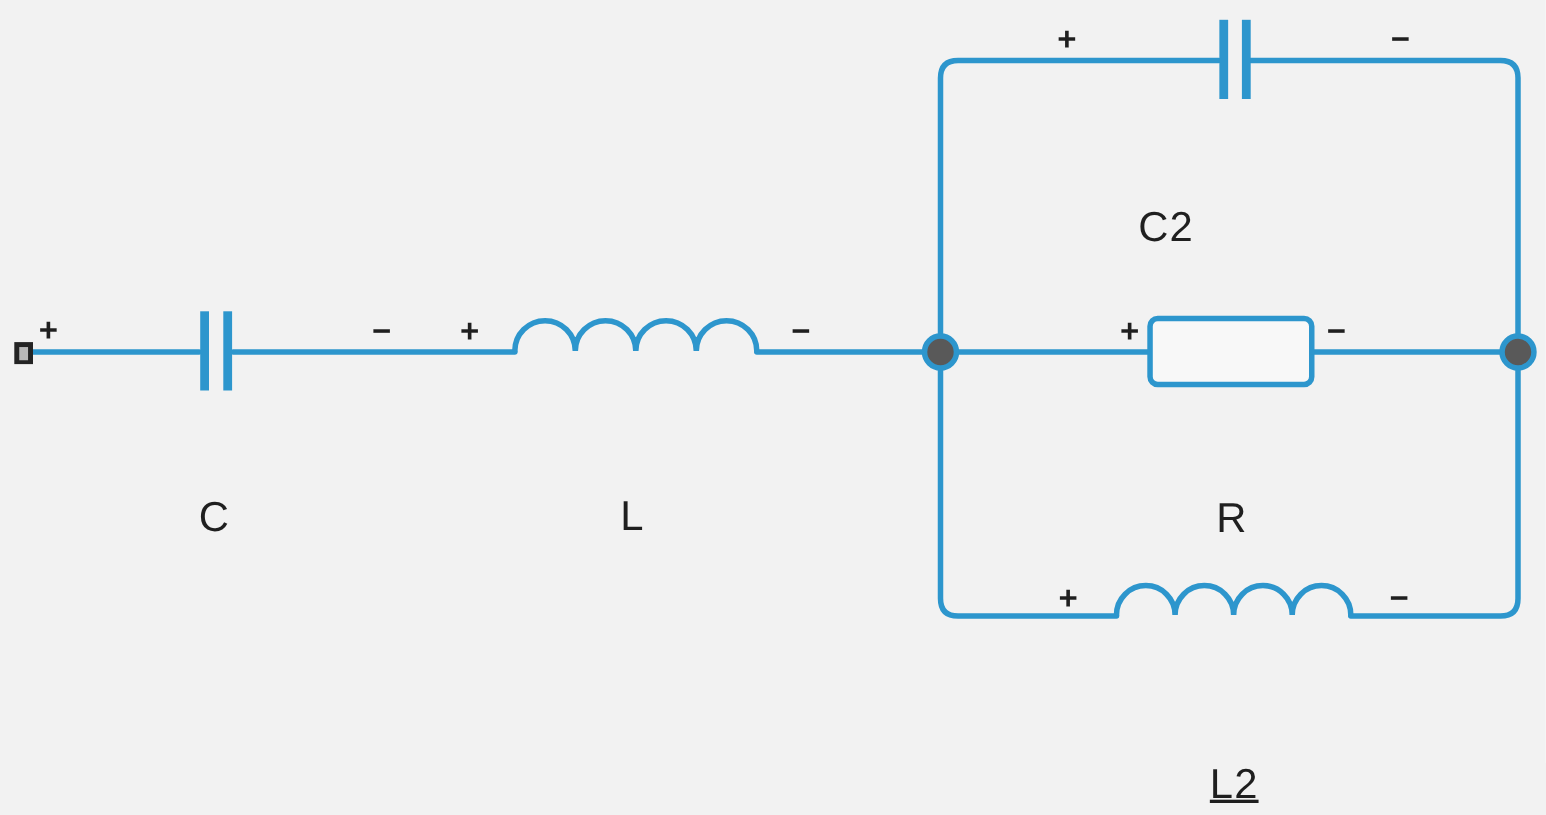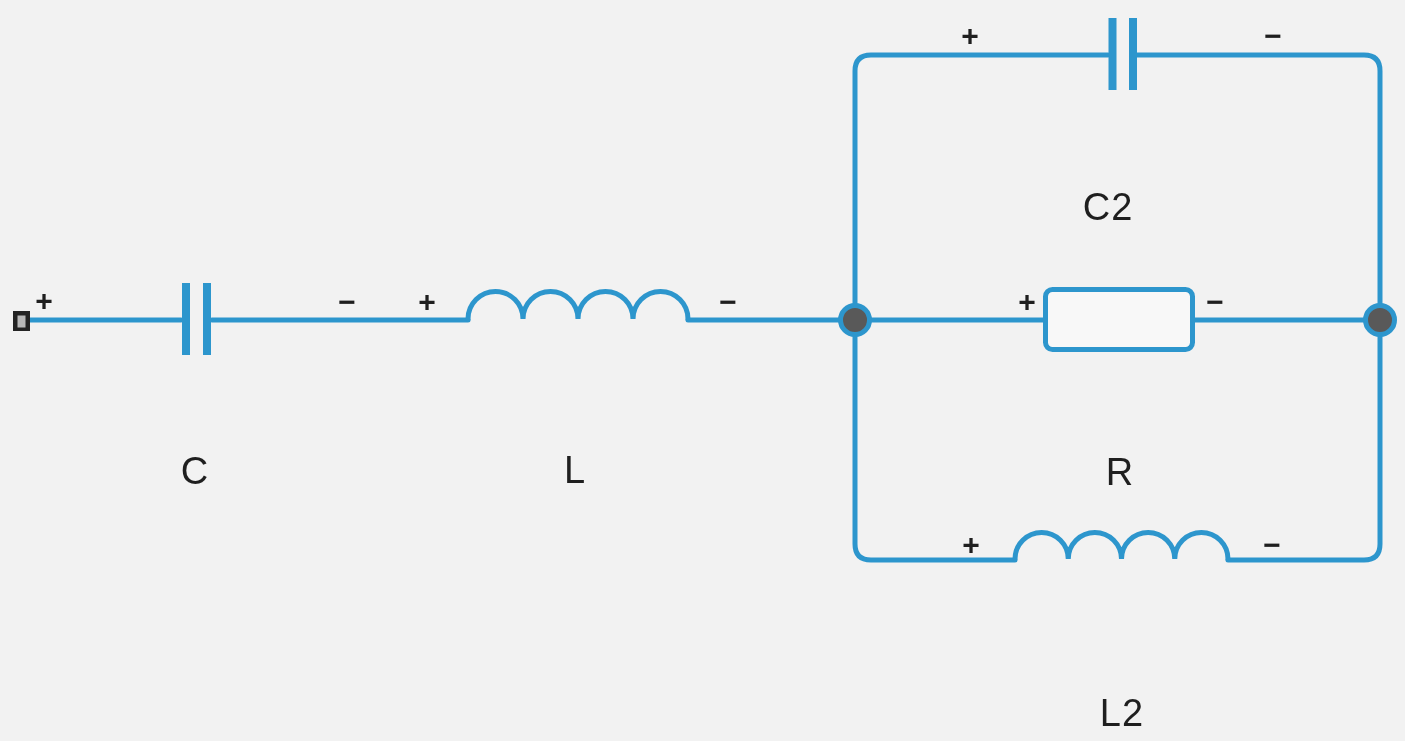--- a/index.html
+++ b/index.html
@@ -90,23 +90,23 @@
   <div class="lbl sign" style="left:44px; top:301px;">+</div>
   <div class="lbl sign" style="left:347px; top:302px;">−</div>
   <div class="lbl comp-label" style="left:195px; top:471px;">C</div>
 
   <div class="lbl sign" style="left:427px; top:302px;">+</div>
   <div class="lbl sign" style="left:728px; top:302px;">−</div>
   <div class="lbl comp-label" style="left:575px; top:470px;">L</div>
 
   <div class="lbl sign" style="left:970px; top:36px;">+</div>
   <div class="lbl sign" style="left:1273px; top:36px;">−</div>
-  <div class="lbl comp-label" style="left:1108px; top:207px;">C2</div>
+  <div class="lbl comp-label" style="left:1060px; top:207px;">C2</div>
 
   <div class="lbl sign" style="left:1027px; top:302px;">+</div>
   <div class="lbl sign" style="left:1215px; top:302px;">−</div>
   <div class="lbl comp-label" style="left:1120px; top:472px;">R</div>
 
   <div class="lbl sign" style="left:971px; top:545px;">+</div>
   <div class="lbl sign" style="left:1272px; top:545px;">−</div>
-  <div class="lbl comp-label" style="left:1122px; top:713px;">L2</div>
+  <div class="lbl comp-label" style="left:1122px; top:713px;text-decoration:underline;">L2</div>
 
 </div>
 
 </body></html>

